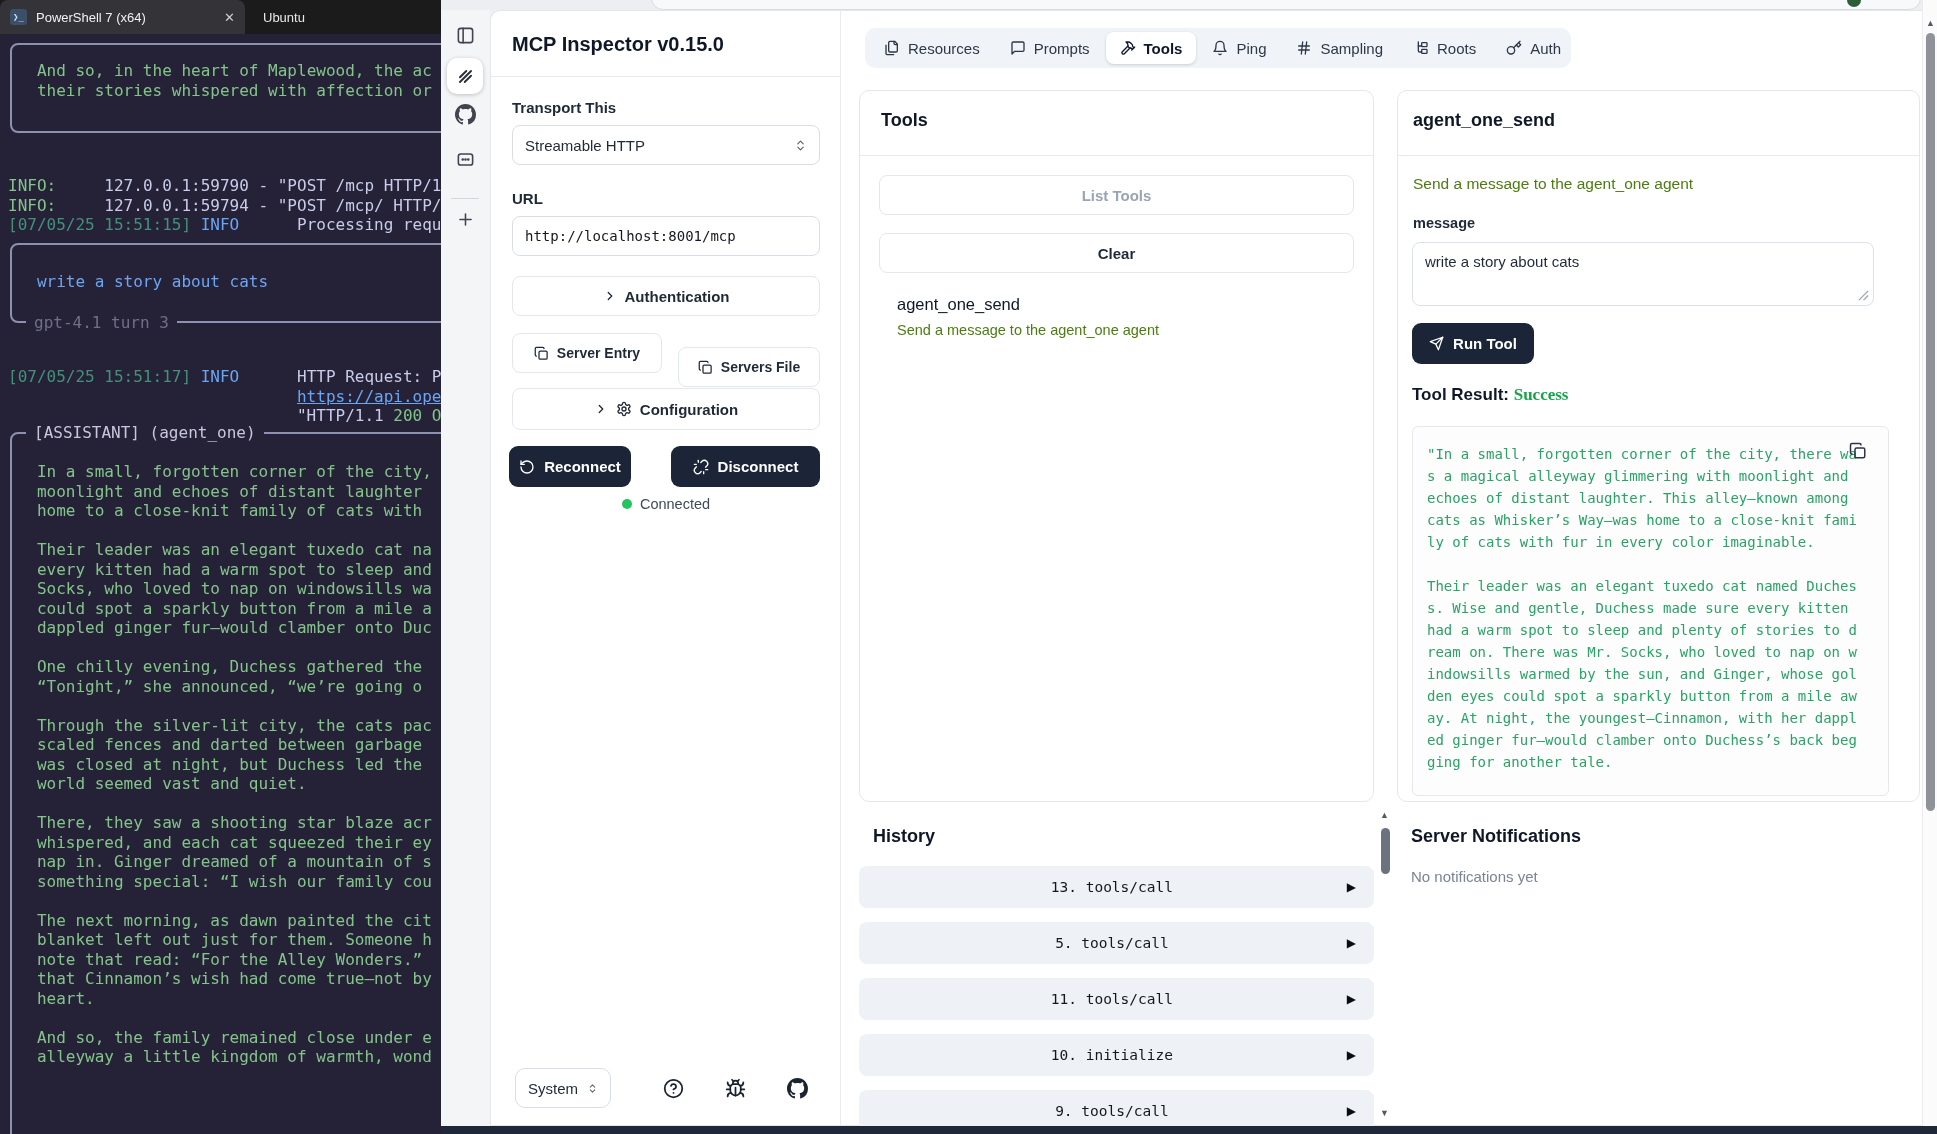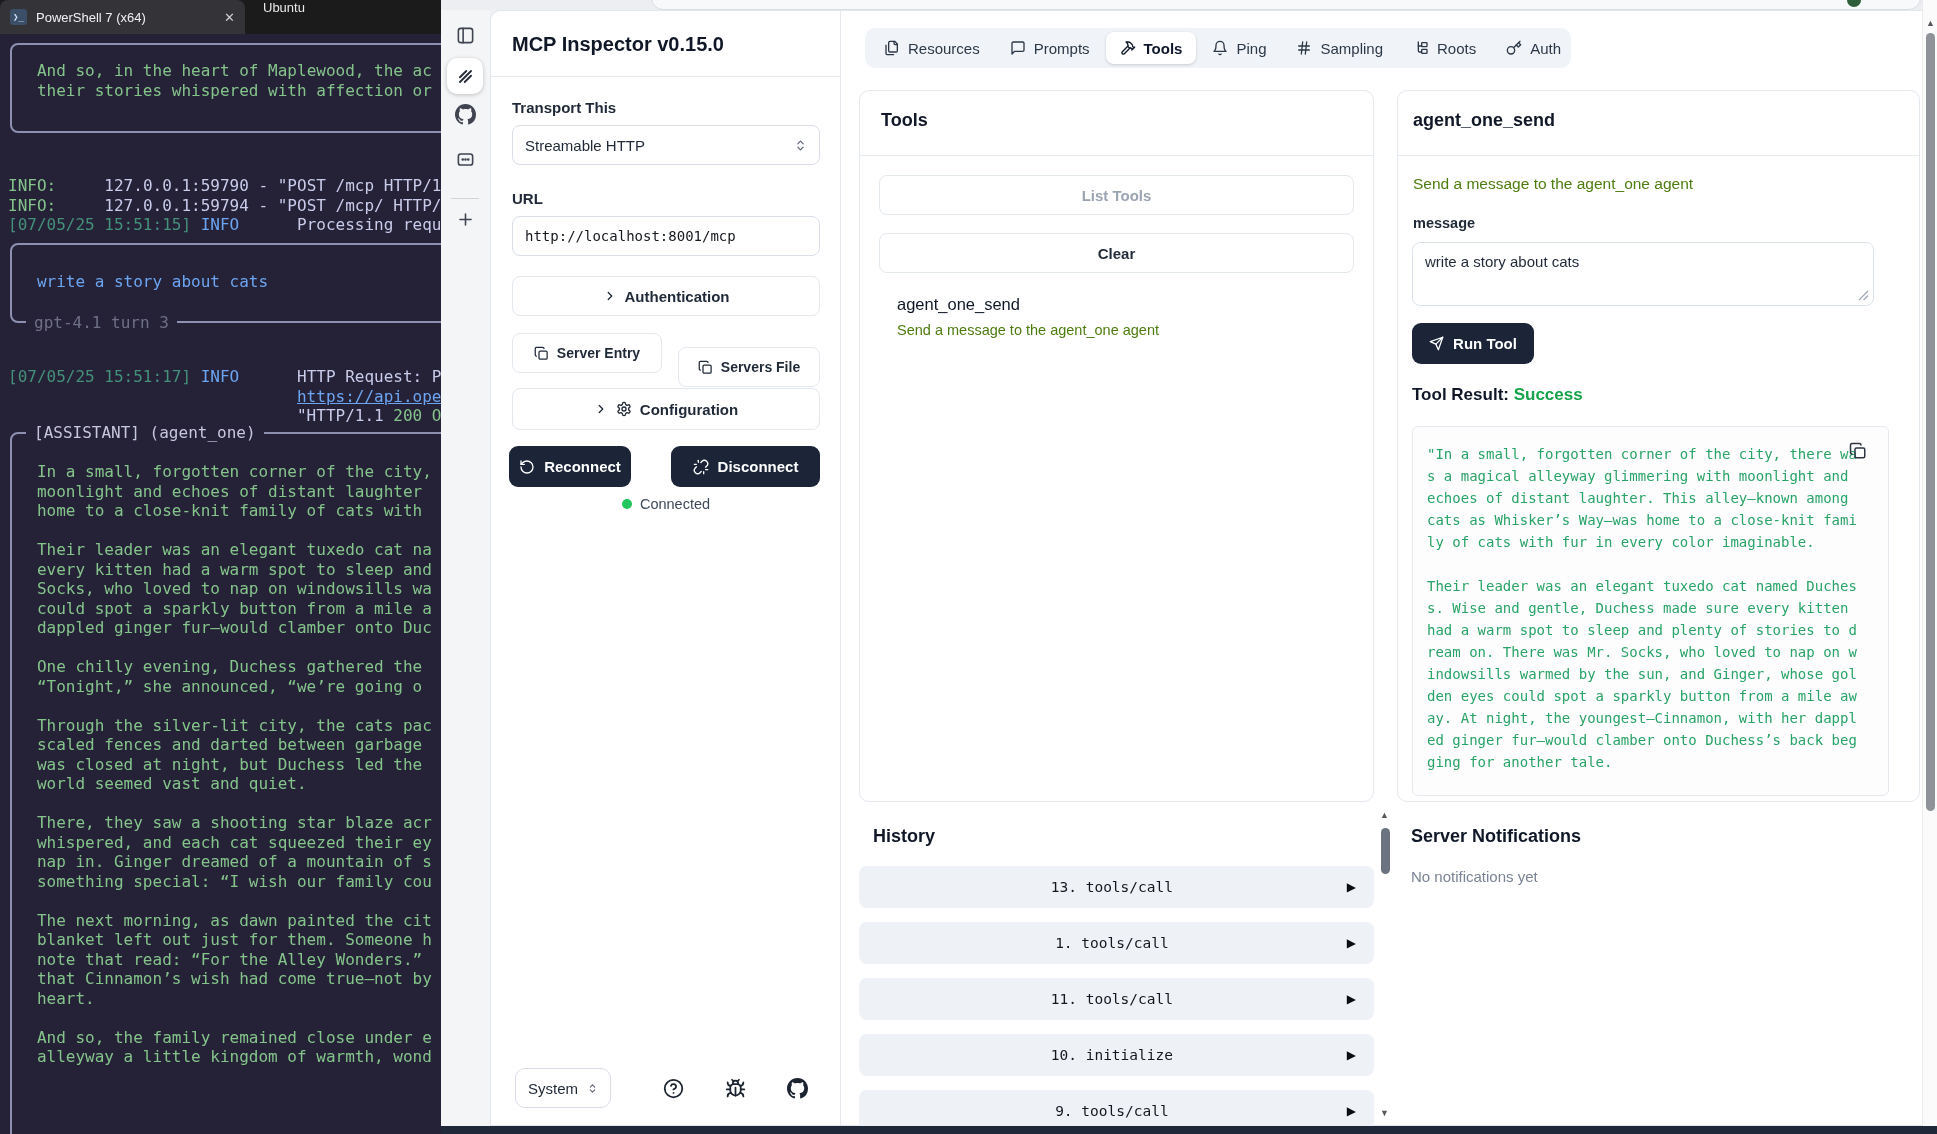--- a/index.html
+++ b/index.html
@@ -6,21 +6,21 @@
   #root{position:relative;width:1937px;height:1134px;overflow:hidden;background:#eef0f3;}
   .abs{position:absolute;}
 
   
   #terminal{left:0;top:0;width:441px;height:1134px;background:#252238;overflow:hidden;}
   #term-tabbar{left:0;top:0;width:441px;height:34px;background:#1b1b1c;}
   .term-tab-active{position:absolute;left:0;top:0;width:245px;height:34px;background:#333338;border-radius:8px 8px 0 0;display:flex;align-items:center;padding:0 10px;box-sizing:border-box;color:#fff;}
   .ps-icon{width:17px;height:16px;background:#3b4f68;border-radius:3px;color:#cfe3ff;font-family:"DejaVu Sans Mono",monospace;font-size:9px;display:flex;align-items:center;justify-content:center;margin-right:9px;}
   .term-tab-label{font-size:13px;color:#f2f2f2;flex:1;white-space:nowrap;overflow:hidden;}
   .term-tab-close{color:#cfcfcf;font-size:13px;margin-left:6px;cursor:default;}
-  .term-tab-inactive{position:absolute;left:263px;top:0;height:34px;display:flex;color:#e8e8e8;font-size:13px;}
+  .term-tab-inactive{position:absolute;left:263px;top:0;height:34px;display:flex;align-items:center;color:#e8e8e8;font-size:13px;}
   .tbox{position:absolute;border:2px solid #8d90b0;border-radius:8px;}
   .tbox-label{position:absolute;background:#252238;padding:0 8px;font-family:"DejaVu Sans Mono",monospace;font-size:16px;white-space:pre;}
   .tpre{position:absolute;margin:0;font-family:"DejaVu Sans Mono",monospace;font-size:16px;line-height:19.5px;white-space:pre;color:#c8cbe9;}
   .grn{color:#84c48a;} .lav{color:#c8cbe9;} .blu{color:#6ca5f2;} .tea{color:#44917a;}
   .lnk{color:#6ca5f2;text-decoration:underline;} .gry{color:#6f7086;} .asst{color:#c6c7dc;}
 
   
   #chrome-strip{left:441px;top:0;width:1496px;height:10px;background:#edeef2;overflow:hidden;}
   #addr-sliver{position:absolute;left:210px;top:-16px;width:1268px;height:24px;border-radius:12px;background:#f8f9fb;border:1px solid #d9dce1;}
   #ext-dot{position:absolute;left:1406px;top:-7px;width:14px;height:14px;border-radius:50%;background:#2e5d3a;}
@@ -407,21 +407,21 @@
         <svg width="15" height="15" viewBox="0 0 24 24" fill="none" stroke="#fff" stroke-width="2" stroke-linecap="round" stroke-linejoin="round">
           <path d="m22 2-7 20-4-9-9-4Z"></path>
           <path d="M22 2 11 13"></path>
         </svg>
       </span>
     <span>Run Tool</span>
   </div>
 
   <div class="abs" style="left:1412px;top:385px;font-size:17px;font-weight:700;color:#101828;">
     <span>Tool Result:</span>
-    <span style="color:#16a34a;">Success</span>
+    <span style="color:#16a34a;font-family:Liberation Serif, serif;">Success</span>
   </div>
 
   <div id="result-block" class="abs">
     <pre id="result-pre">"In a small, forgotten corner of the city, there wa
 s a magical alleyway glimmering with moonlight and
 echoes of distant laughter. This alley—known among
 cats as Whisker’s Way—was home to a close-knit fami
 ly of cats with fur in every color imaginable.
 
 Their leader was an elegant tuxedo cat named Duches
@@ -441,21 +441,21 @@
       </svg>
     </span>
 
   <div class="abs" style="left:873px;top:826px;font-size:18px;font-weight:700;color:#101828;">History</div>
   <div id="history-rows">
       <div class="hist-row" style="top: 866px;">
         <span class="mono">13. tools/call</span>
         <span class="hist-play">▶</span>
       </div>
       <div class="hist-row" style="top: 922px;">
-        <span class="mono">1. tools/call</span>
+        <span class="mono">5. tools/call</span>
         <span class="hist-play">▶</span>
       </div>
       <div class="hist-row" style="top: 978px;">
         <span class="mono">11. tools/call</span>
         <span class="hist-play">▶</span>
       </div>
       <div class="hist-row" style="top: 1034px;">
         <span class="mono">10. initialize</span>
         <span class="hist-play">▶</span>
       </div>

